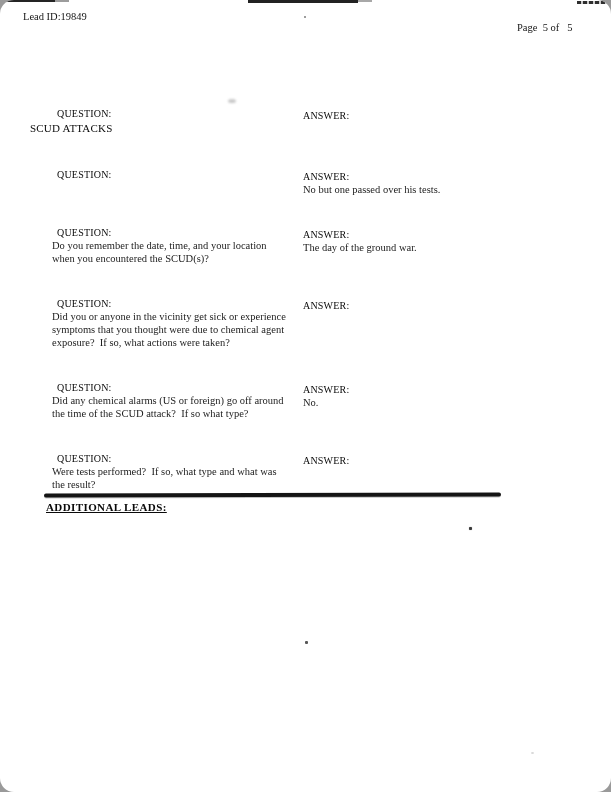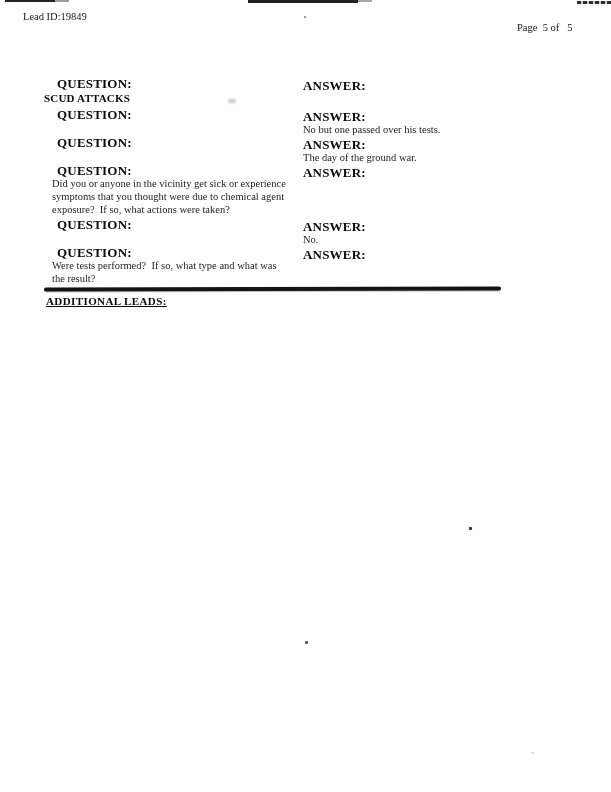--- a/index.html
+++ b/index.html
@@ -9,20 +9,21 @@
     font-family: "Liberation Serif", serif;
   }
   .page {
     position: relative;
     width: 611px;
     height: 792px;
     background: #ffffff;
     color: #1a1a1a;
     overflow: hidden;
     margin: 0 auto;
+    border-radius: 14px;
   }
   
   .hdr-lead {
     position: absolute;
     left: 23px;
     top: 11px;
     font-size: 10.5px;
     line-height: 11px;
     color: #151515;
   }
@@ -65,37 +66,38 @@
     width: 251px;
     margin-left: 52px;
     flex: 0 0 auto;
   }
   .a-col {
     flex: 1 1 auto;
     position: relative;
     top: 2px;
   }
   .label {
-    font-weight: bold;
-    font-size: 13px;
+    font-weight: normal;
+    font-size: 10px;
     line-height: 13px;
     letter-spacing: 0.2px;
     color: #0a0a0a;
     white-space: pre-wrap;
+    margin-top: 30px;
   }
   .q-label { padding-left: 5px; }
   .body-text {
     font-size: 10.5px;
     line-height: 13px;
     white-space: pre-wrap;
     color: #1c1c1c;
   }
   .section-hdr {
-    margin: 0 0 3px 44px;
-    font-weight: bold;
+    margin: 0 0 3px 30px;
+    font-weight: normal;
     font-size: 11px;
     line-height: 13px;
     letter-spacing: 0.2px;
     color: #0a0a0a;
   }
   .rule {
     margin: 2px 0 0 44px;
     width: 457px;
     height: 4px;
     background: #141414;
@@ -154,20 +156,22 @@
       </div>
       <div class="a-col">
         <div class="label">ANSWER:</div>
         <div class="body-text">No but one passed over his tests.</div>
       </div>
     </div>
 
     <div class="qa">
       <div class="q-col">
         <div class="label q-label">QUESTION:</div>
+        <div class="body-text">Do you remember the date, time, and your location
+when you encountered the SCUD(s)?</div>
       </div>
       <div class="a-col">
         <div class="label">ANSWER:</div>
         <div class="body-text">The day of the ground war.</div>
       </div>
     </div>
 
     <div class="qa">
       <div class="q-col">
         <div class="label q-label">QUESTION:</div>
@@ -176,20 +180,22 @@
 exposure?  If so, what actions were taken?</div>
       </div>
       <div class="a-col">
         <div class="label">ANSWER:</div>
       </div>
     </div>
 
     <div class="qa">
       <div class="q-col">
         <div class="label q-label">QUESTION:</div>
+        <div class="body-text">Did any chemical alarms (US or foreign) go off around
+the time of the SCUD attack?  If so what type?</div>
       </div>
       <div class="a-col">
         <div class="label">ANSWER:</div>
         <div class="body-text">No.</div>
       </div>
     </div>
 
     <div class="qa">
       <div class="q-col">
         <div class="label q-label">QUESTION:</div>

